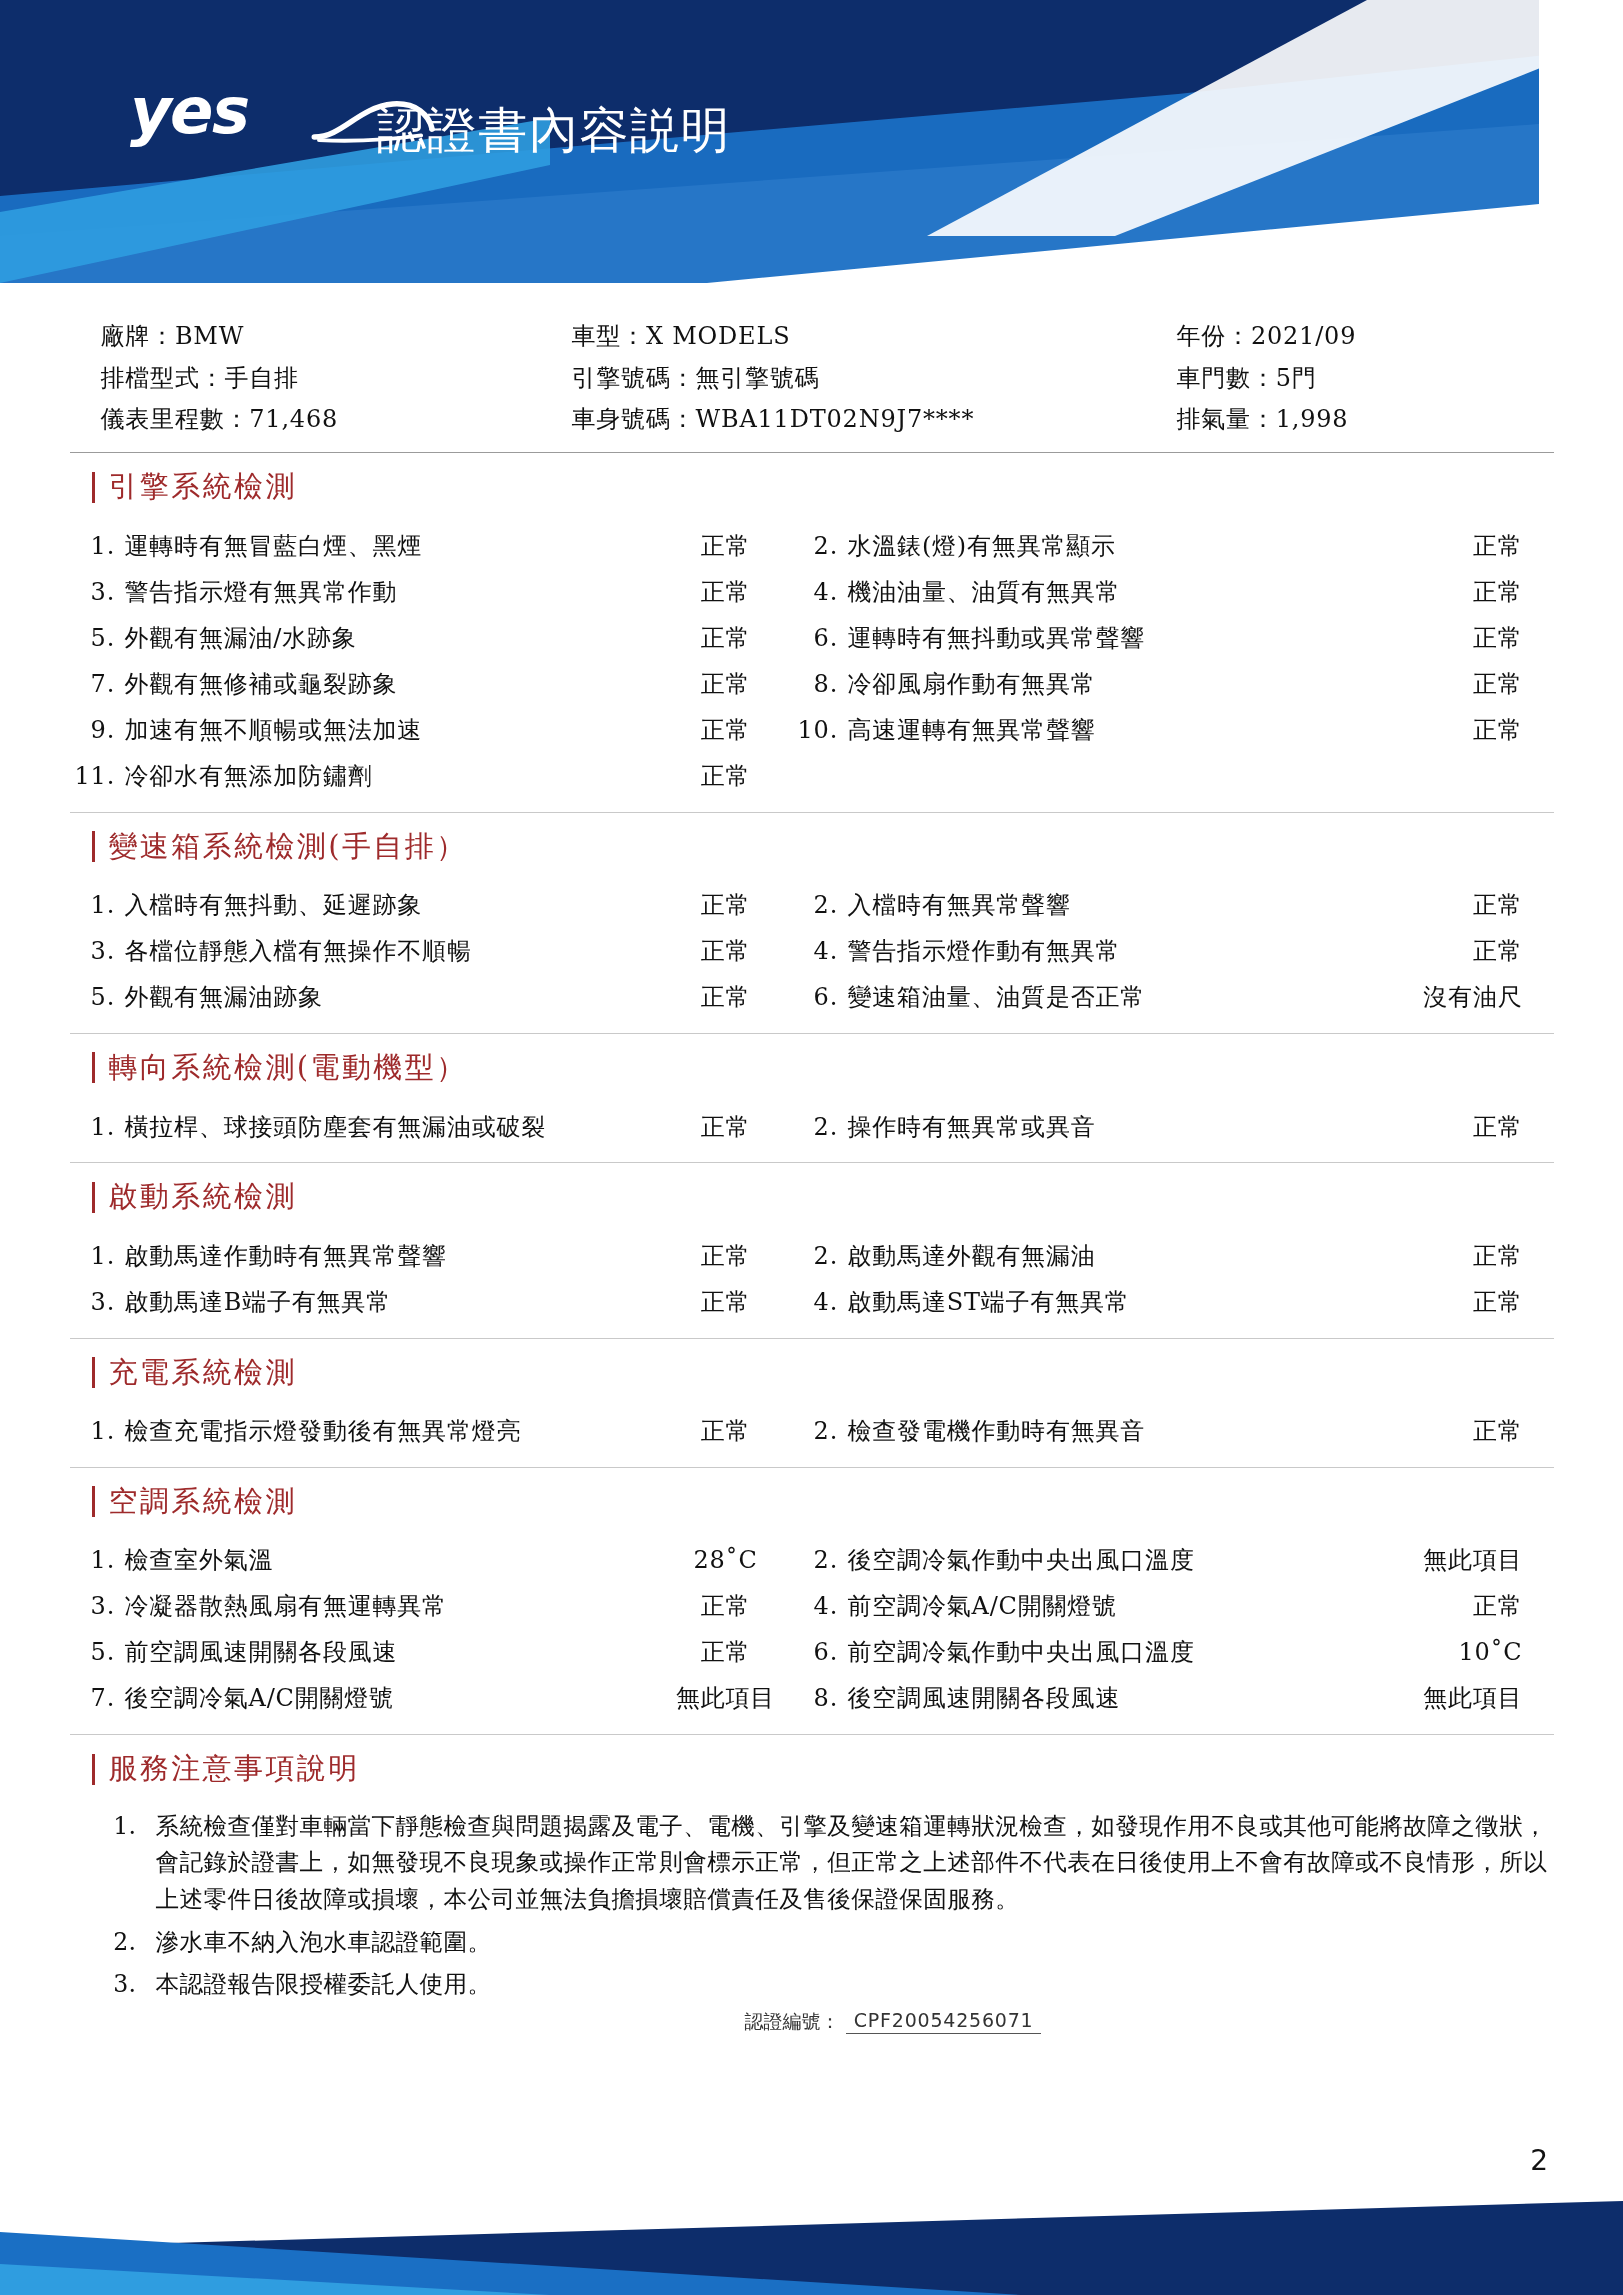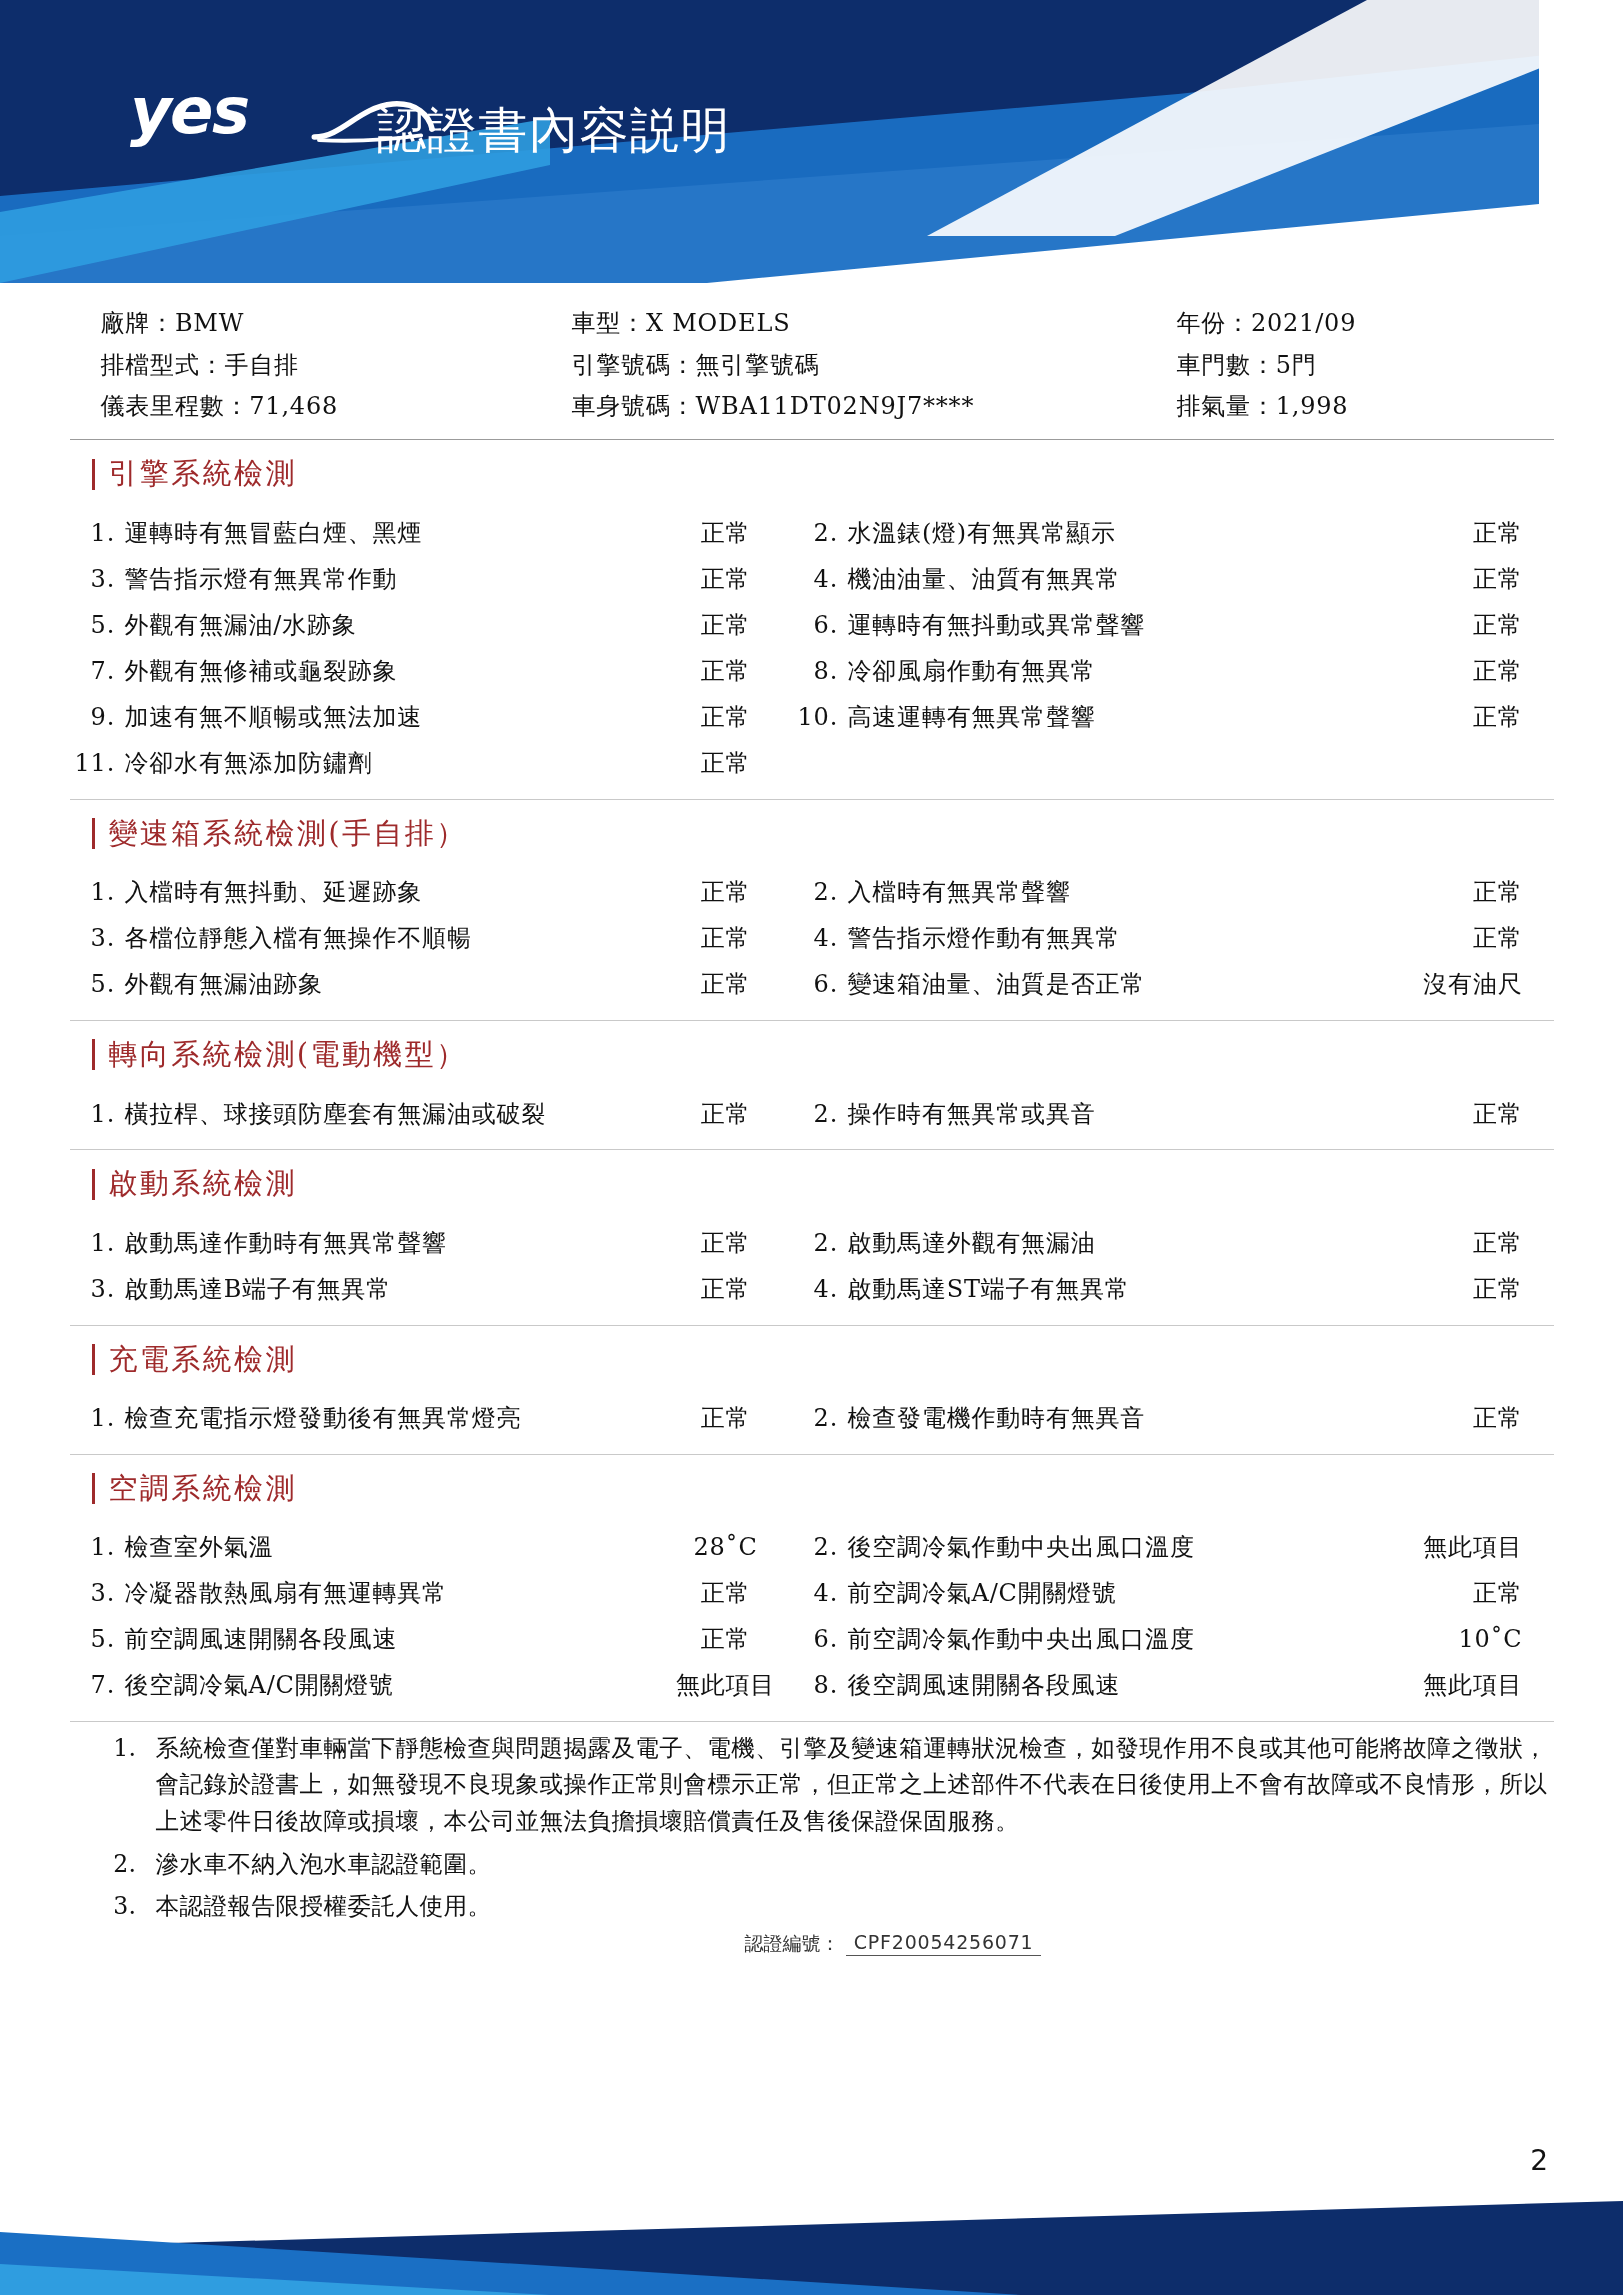--- a/index.html
+++ b/index.html
@@ -80,21 +80,21 @@
     left: 377px; top: 98px;
     font-size: 49px;
     color: #ffffff;
     letter-spacing: 1.6px;
     font-family: "DejaVu Serif", serif;
   }
 
   
   .content {
     position: absolute;
-    top: 290px;
+    top: 303px;
     left: 0;
     width: 1623px;
   }
   .page-inner {
     margin: 0 auto;
     width: 1484px;
   }
 
   
   .vinfo {
@@ -438,20 +438,24 @@
         <div class="label">後空調冷氣A/C開關燈號</div>
         <div class="val">無此項目</div>
         <div class="num">8.</div>
         <div class="label">後空調風速開關各段風速</div>
         <div class="val-right">無此項目</div>
       </div>
     </div>
     <hr class="hr-thin">
 
     
+    <div class="sect-title">
+      <span class="bar"></span>
+      <span>服務注意事項說明</span>
+    </div>
     <div class="notes">
       <div class="note">
         <div class="n">1.</div>
         <div>系統檢查僅對車輛當下靜態檢查與問題揭露及電子、電機、引擎及變速箱運轉狀況檢查，如發現作用不良或其他可能將故障之徵狀，會記錄於證書上，如無發現不良現象或操作正常則會標示正常，但正常之上述部件不代表在日後使用上不會有故障或不良情形，所以上述零件日後故障或損壞，本公司並無法負擔損壞賠償責任及售後保證保固服務。</div>
       </div>
       <div class="note">
         <div class="n">2.</div>
         <div>滲水車不納入泡水車認證範圍。</div>
       </div>
       <div class="note">

